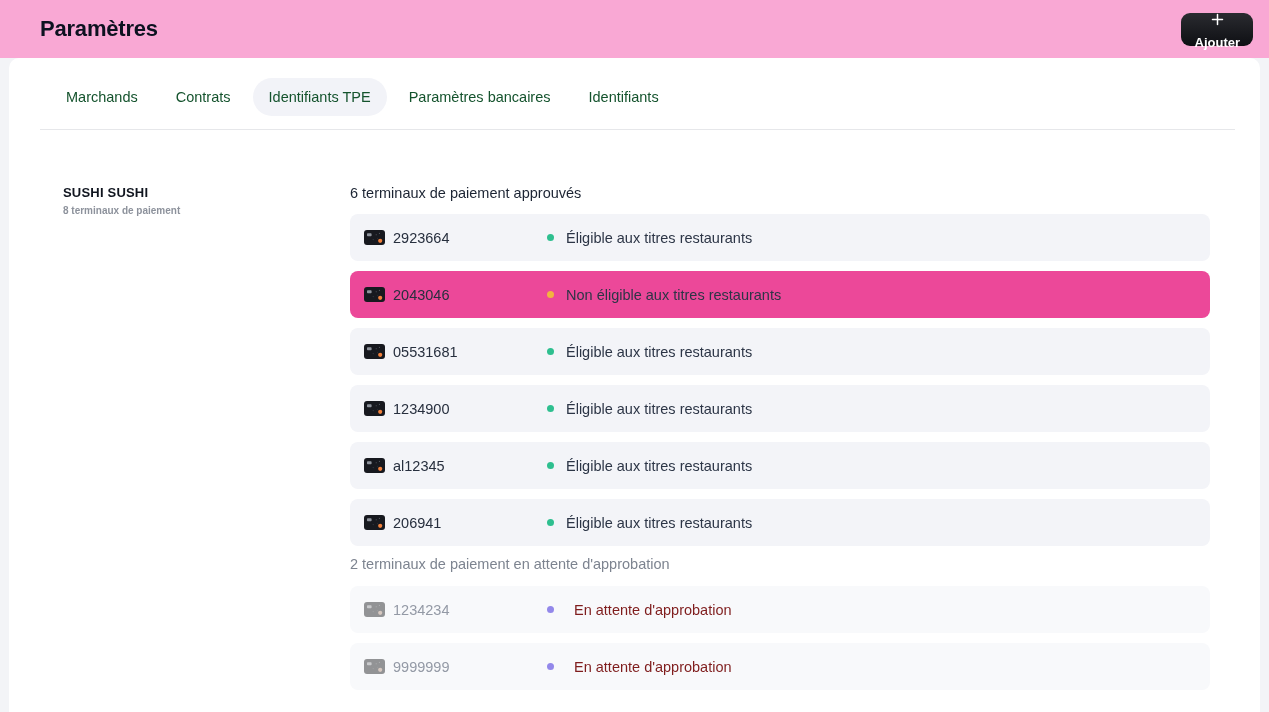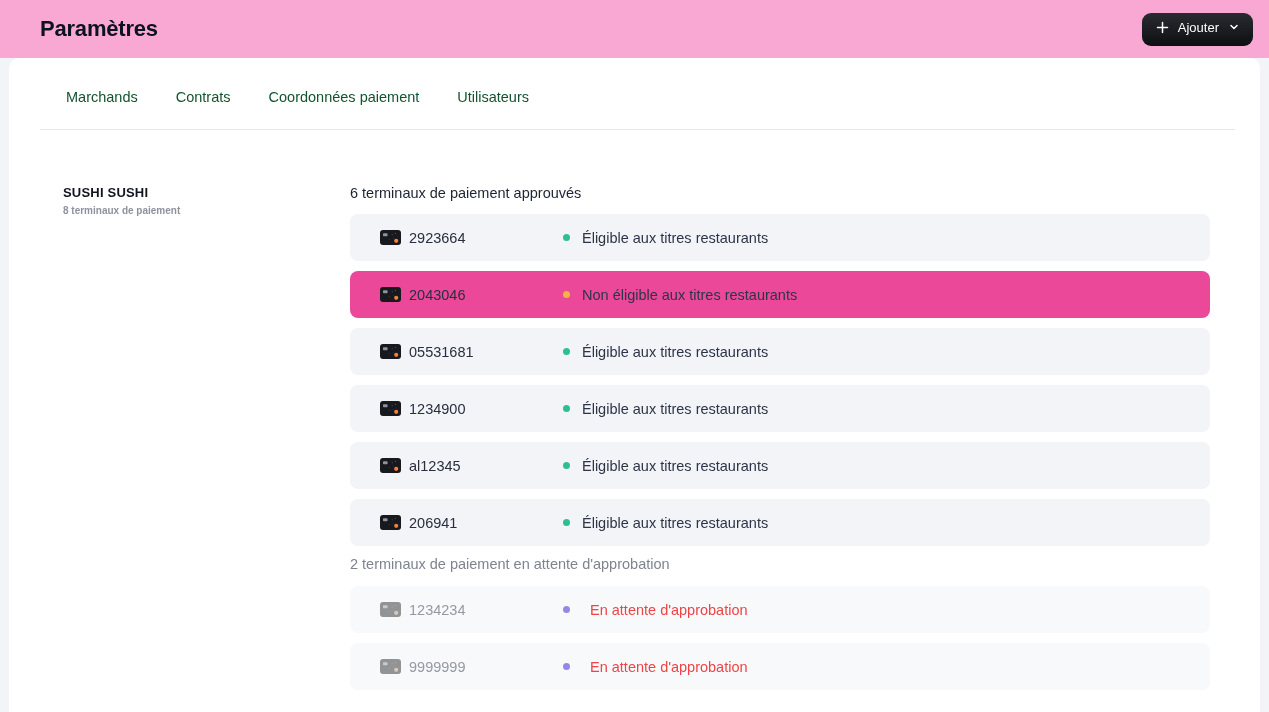--- a/index.html
+++ b/index.html
@@ -30,22 +30,23 @@
     align-items:center;
     gap:9px;
     height:33px;
     padding:0 13px 4px 14px;
     border:none;
     border-radius:9px;
     background:linear-gradient(180deg,#2a2b30 0%,#0e0f13 100%);
     color:#ffffff;
     font-family:"Liberation Sans", sans-serif;
     font-size:13px;
-    font-weight:400;
+    font-weight:700;
     cursor:pointer;
+    flex-direction:column;
   }
   .add-btn svg { display:block; }
 
   
   .card {
     margin:0 9px;
     background:#ffffff;
     border-radius:10px 10px 0 0;
     height:654px;
   }
@@ -117,21 +118,20 @@
     cursor:pointer;
   }
   .terminal-row.not_eligible { background:#ec4899; }
   .terminal-row.pending { background:#f8f9fb; }
 
   .id-cell {
     width:183px;
     display:flex;
     align-items:flex-start;
     gap:8px;
-    margin-left:16px;
   }
   .card-icon { display:flex; }
   .terminal-id {
     font-size:14.5px;
     color:#272f3e;
   }
   .terminal-row.pending .terminal-id { color:#9399a5; }
   .terminal-row.pending .card-icon { opacity:0.45; filter:grayscale(0.7); }
 
   .status-dot {
@@ -142,21 +142,21 @@
   }
   .terminal-row.eligible .status-dot { background:#2ebf8f; }
   .terminal-row.not_eligible .status-dot { background:#f2b43e; }
   .terminal-row.pending .status-dot { background:#9388ea; }
 
   .status-text {
     margin-left:12px;
     font-size:14.5px;
     color:#2c3546;
   }
-  .terminal-row.pending .status-text { color:#ef4444;margin-left:20px; }
+  .terminal-row.pending .status-text { color:#7f1d1d;margin-left:20px; }
 </style>
 </head>
 <body>
 
 <header class="topbar">
   <h1 class="page-title">Paramètres</h1>
   <button class="add-btn">
     <span style="display:flex;">
       <svg width="13" height="13" viewBox="0 0 13 13">
           <path d="M6.5 1.5v10M1.5 6.5h10" stroke="#ffffff" stroke-width="1.5" stroke-linecap="round" fill="none"></path>
@@ -172,25 +172,28 @@
 </header>
 
 <main class="card">
   <nav class="tabs">
       <div class="tab">
     <span>Marchands</span>
   </div>
       <div class="tab">
     <span>Contrats</span>
   </div>
+      <div class="tab active">
+    <span>Identifiants TPE</span>
+  </div>
       <div class="tab">
-    <span>Coordonnées paiement</span>
+    <span>Paramètres bancaires</span>
   </div>
       <div class="tab">
-    <span>Utilisateurs</span>
+    <span>Identifiants</span>
   </div>
     </nav>
   <div class="tabs-divider"></div>
 
   <div class="content">
     <div class="left-col">
       <div class="merchant-name">SUSHI SUSHI</div>
       <div class="merchant-subtitle">8 terminaux de paiement</div>
     </div>
 

